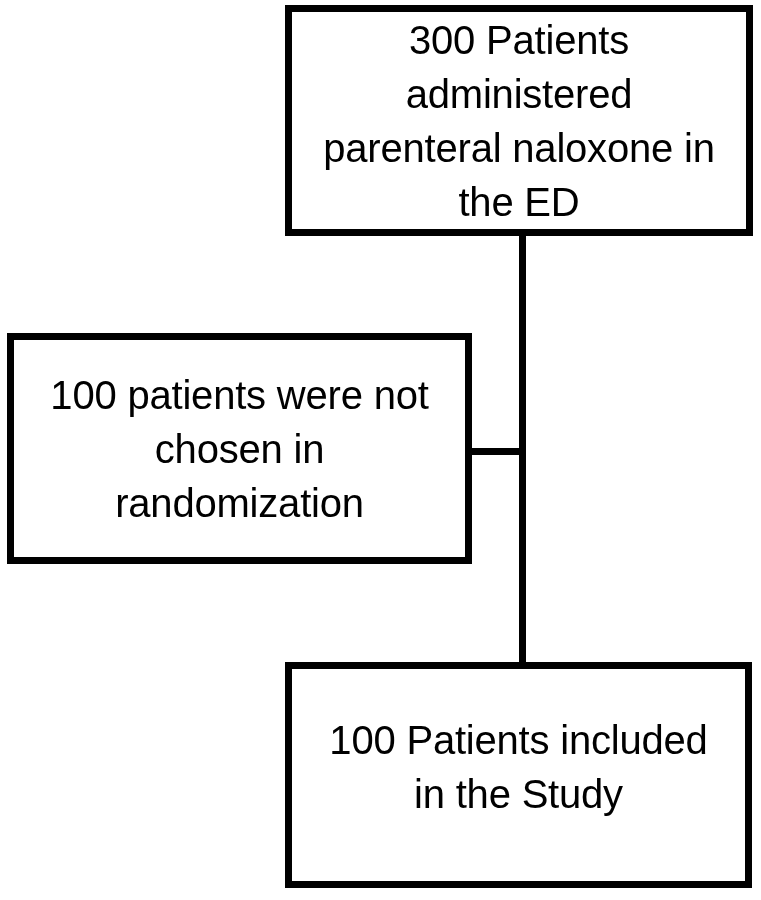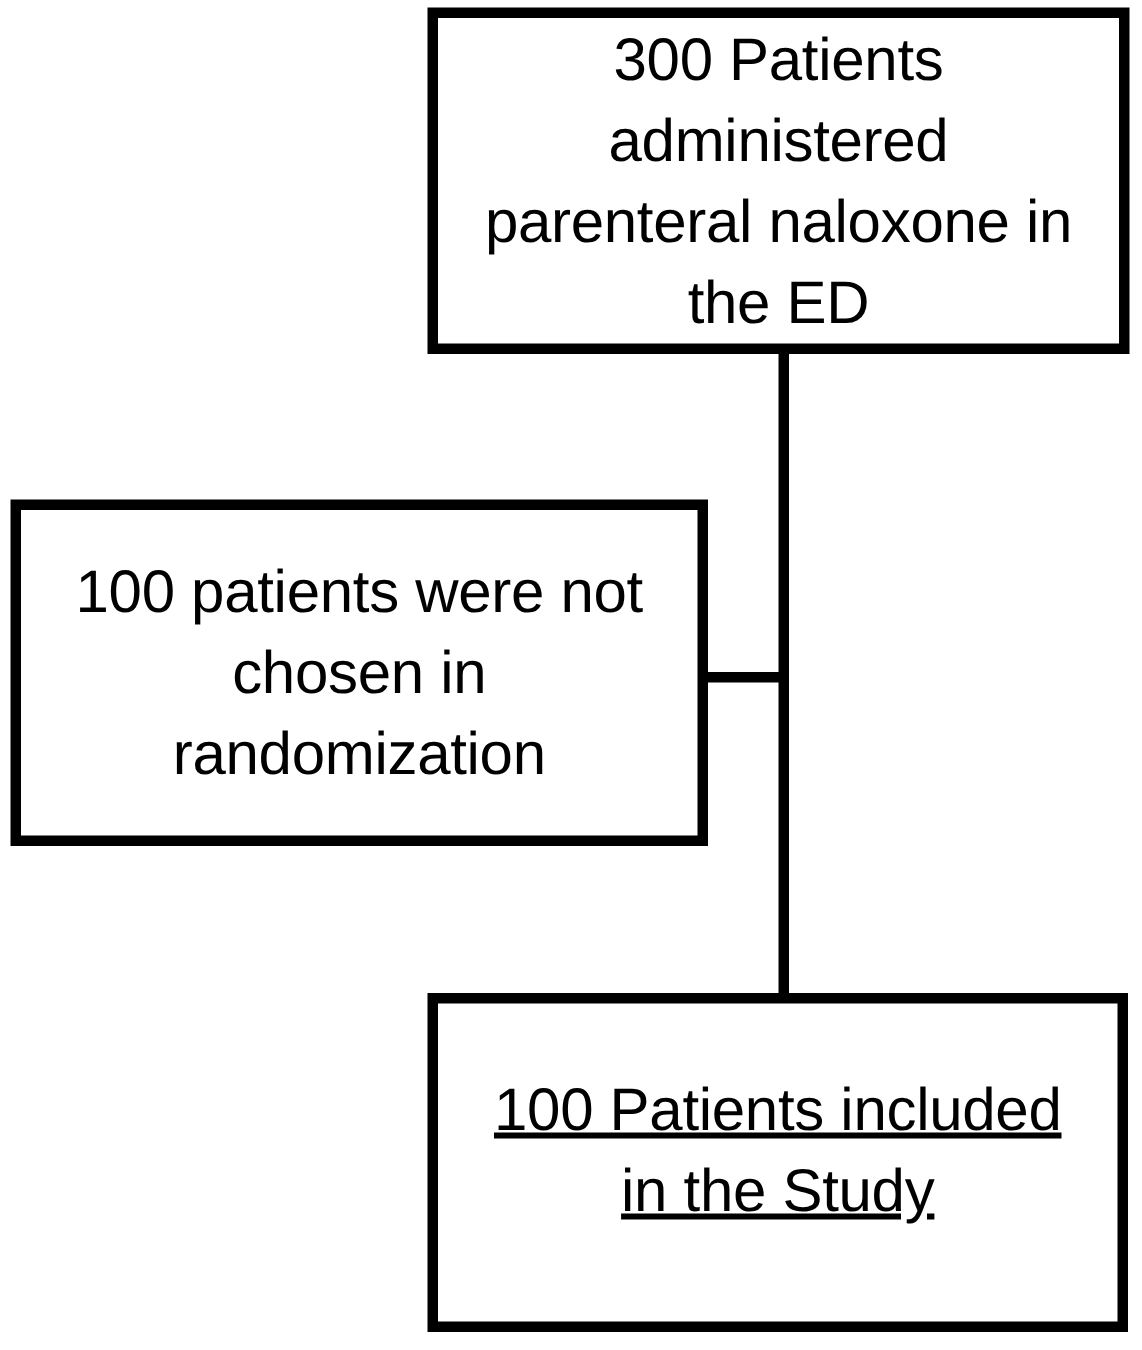--- a/index.html
+++ b/index.html
@@ -58,21 +58,20 @@
   }
   #box-included {
     left: 285px;
     top: 662px;
     width: 467px;
     height: 226px;
   }
   #box-included .box-text {
     position: relative;
     top: -8px;
-    text-decoration: underline;
   }
 
   
   .connector {
     position: absolute;
     background: #000000;
     z-index: 1;
   }
   #connector-vertical-main {
     left: 519px;

